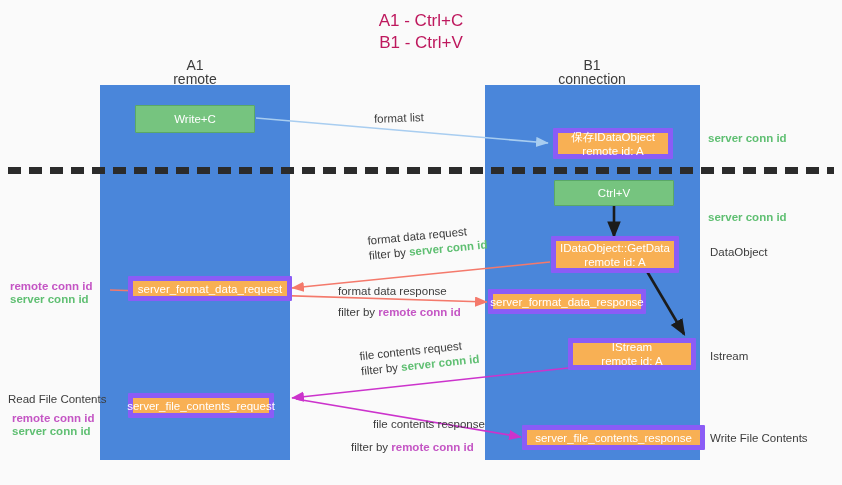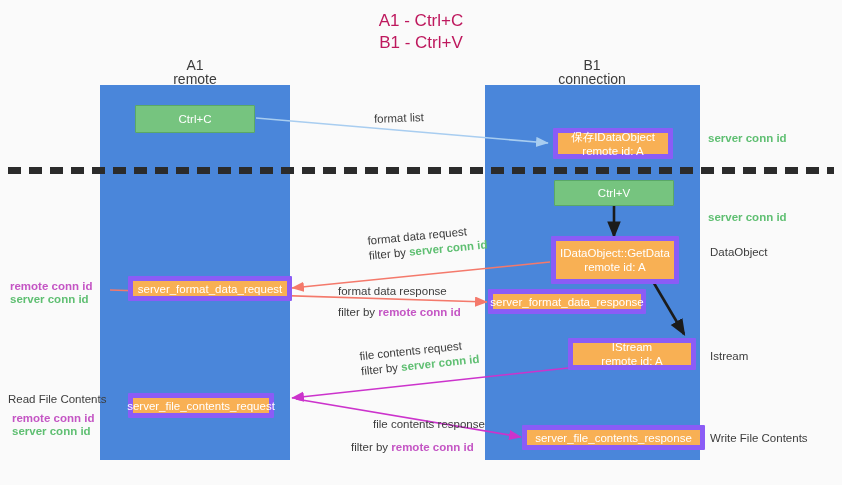--- a/index.html
+++ b/index.html
@@ -145,33 +145,33 @@
     <line x1="110" y1="290" x2="487" y2="302" stroke="#f4796b" stroke-width="1.6" marker-end="url(#arrow-red)"></line>
 
     <line x1="568" y1="368" x2="292" y2="398" stroke="#cc33cc" stroke-width="1.6" marker-end="url(#arrow-magenta)"></line>
 
     <line x1="296" y1="399" x2="521" y2="437" stroke="#cc33cc" stroke-width="1.6" marker-end="url(#arrow-magenta)"></line>
   </svg>
 
   <div class="dashline"></div>
 
   <div class="node green" style="left:135px; top:105px; width:120px; height:28px;">
-    <span>Ctrl+C</span>
+    <span>Write+C</span>
   </div>
 
   <div class="node orange" style="left:553px; top:128px; width:120px; height:31px;">
     <span>保存IDataObject</span>
     <span>remote id: A</span>
   </div>
 
   <div class="node green" style="left:554px; top:180px; width:120px; height:26px;">
     <span>Ctrl+V</span>
   </div>
 
-  <div class="node orange" style="left:551px; top:236px; width:128px; height:48px;">
+  <div class="node orange" style="left:551px; top:236px; width:128px; height:37px;">
     <span>IDataObject::GetData</span>
     <span>remote id: A</span>
   </div>
 
   <div class="node orange" style="left:128px; top:276px; width:164px; height:25px;">
     <span>server_format_data_request</span>
   </div>
 
   <div class="node orange" style="left:488px; top:289px; width:158px; height:25px;">
     <span>server_format_data_response</span>

